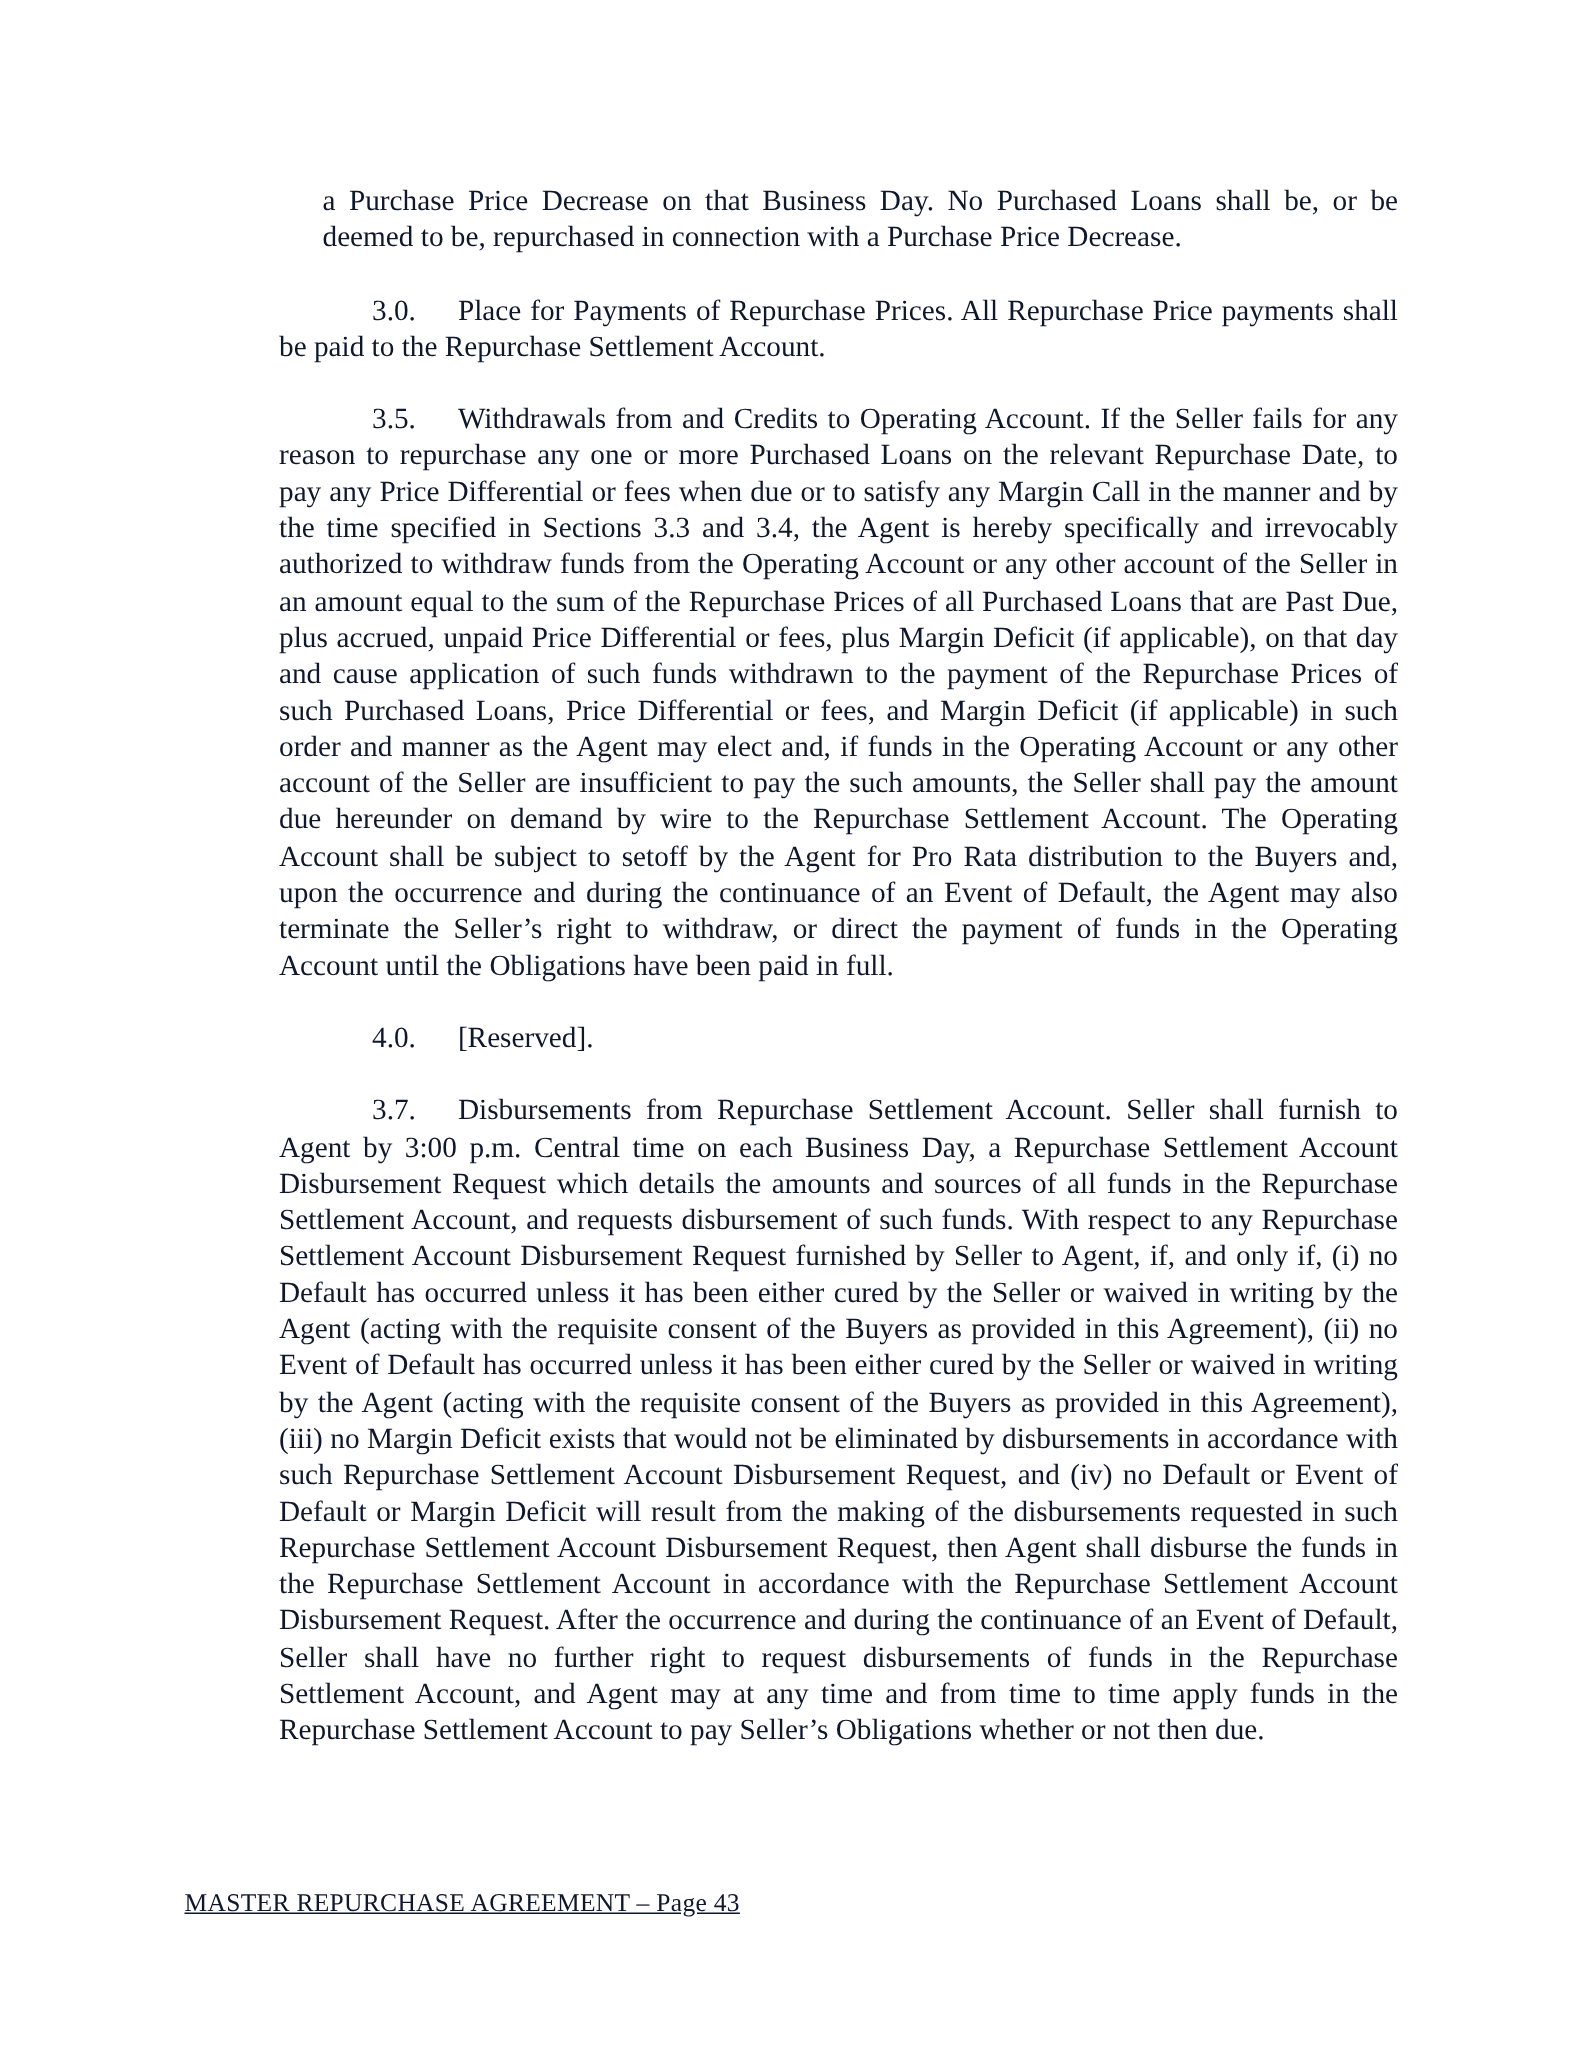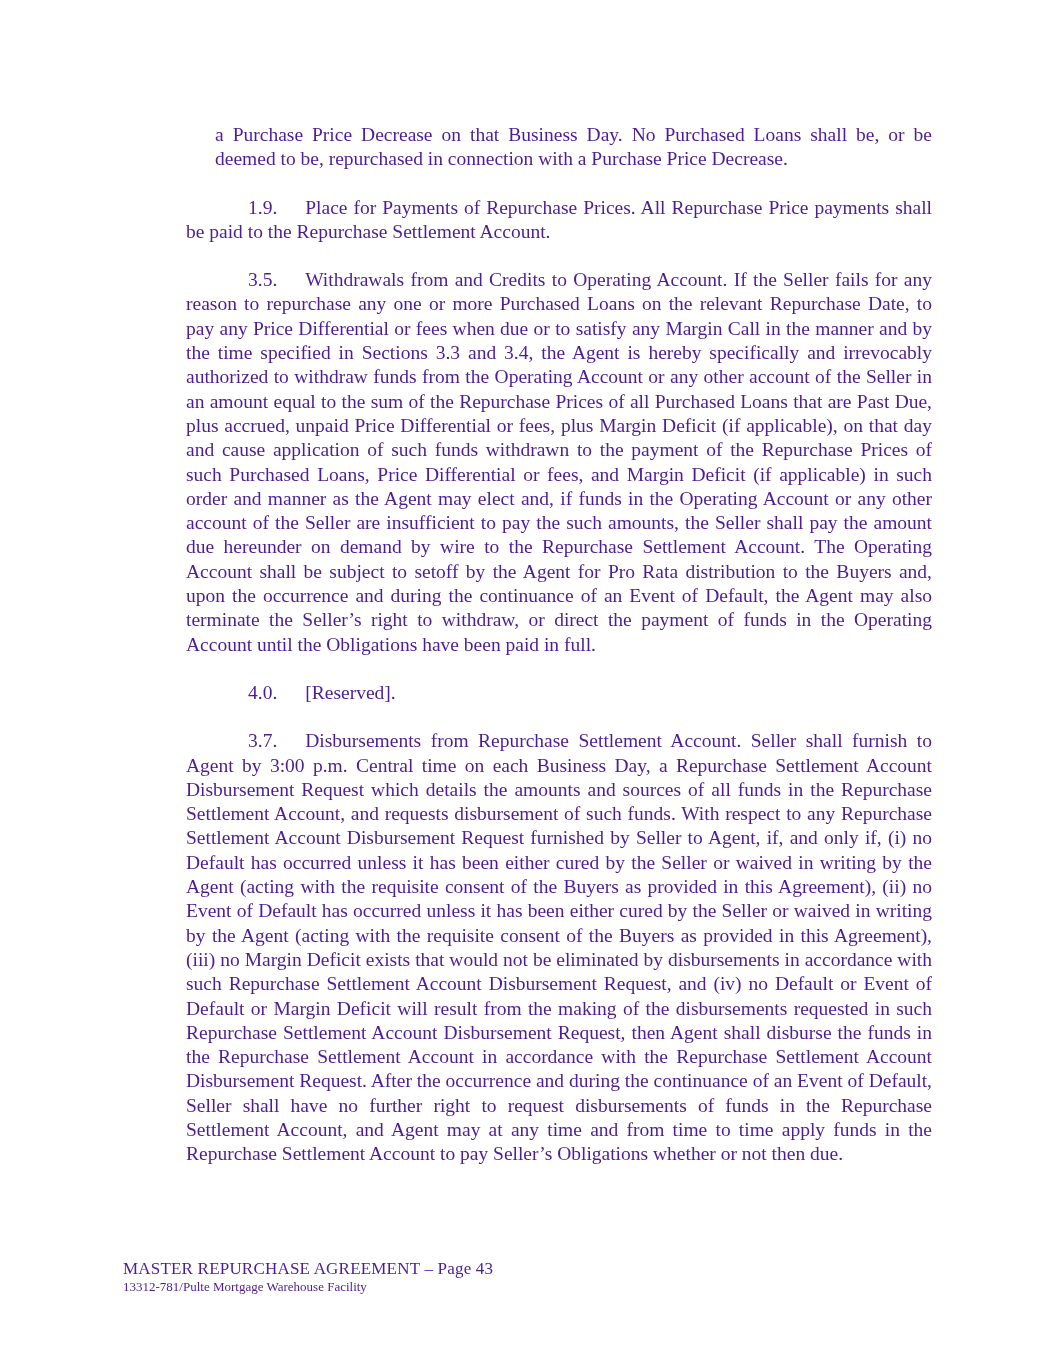--- a/index.html
+++ b/index.html
@@ -6,21 +6,21 @@
   html, body { background: #e9e9e9; }
   .page {
     position: relative;
     width: 1055px;
     height: 1365px;
     margin: 0 auto;
     background: #ffffff;
     font-family: "Liberation Serif", serif;
     font-size: 19.5px;
     line-height: 24.3px;
-    color: #4c1d95;
+    color: #0f172a;
     padding-left: 19px;
   }
   .content {
     position: absolute;
     left: 186px;
     top: 123px;
     width: 746px;
     text-align: justify;
   }
   p.para { margin: 0 0 24px 0; }
@@ -30,44 +30,44 @@
     display: inline-block;
     width: 28px;
   }
   .u { }
   .footer {
     position: absolute;
     left: 123px;
     top: 1258px;
     text-align: left;
     line-height: 1.25;
+    text-decoration: underline;
   }
   .footer-line1 {
     font-size: 17px;
     letter-spacing: 0.2px;
   }
   .footer-line2 {
     font-size: 13px;
   }
 </style>
 </head>
 <body>
 
 <div class="page">
   <div class="content">
 
     <p class="para cont-indent"><span>a Purchase Price Decrease on that Business Day.  No Purchased Loans shall be, or be deemed to be, repurchased in connection with a Purchase Price Decrease.</span></p>
 
-    <p class="para section"><span>1.9.</span><span class="tab"></span><span class="u">Place for Payments of Repurchase Prices</span><span>.  All Repurchase Price payments shall be paid to the Repurchase Settlement Account.</span></p>
+    <p class="para section"><span>3.0.</span><span class="tab"></span><span class="u">Place for Payments of Repurchase Prices</span><span>.  All Repurchase Price payments shall be paid to the Repurchase Settlement Account.</span></p>
 
     <p class="para section"><span>3.5.</span><span class="tab"></span><span class="u">Withdrawals from and Credits to Operating Account</span><span>.  If the Seller fails for any reason to repurchase any one or more Purchased Loans on the relevant Repurchase Date, to pay any Price Differential or fees when due or to satisfy any Margin Call in the manner and by the time specified in </span><span class="u">Sections 3.3</span><span> and </span><span class="u">3.4</span><span>, the Agent is hereby specifically and irrevocably authorized to withdraw funds from the Operating Account or any other account of the Seller in an amount equal to the sum of the Repurchase Prices of all Purchased Loans that are Past Due, plus accrued, unpaid Price Differential or fees, plus Margin Deficit (if applicable), on that day and cause application of such funds withdrawn to the payment of the Repurchase Prices of such Purchased Loans, Price Differential or fees, and Margin Deficit (if applicable) in such order and manner as the Agent may elect and, if funds in the Operating Account or any other account of the Seller are insufficient to pay the such amounts, the Seller shall pay the amount due hereunder on demand by wire to the Repurchase Settlement Account.  The Operating Account shall be subject to setoff by the Agent for Pro Rata distribution to the Buyers and, upon the occurrence and during the continuance of an Event of Default, the Agent may also terminate the Seller’s right to withdraw, or direct the payment of funds in the Operating Account until the Obligations have been paid in full.</span></p>
 
     <p class="para section"><span>4.0.</span><span class="tab"></span><span class="u">[Reserved]</span><span>.</span></p>
 
     <p class="para section"><span>3.7.</span><span class="tab"></span><span class="u">Disbursements from Repurchase Settlement Account</span><span>.  Seller shall furnish to Agent by 3:00 p.m. Central time on each Business Day, a Repurchase Settlement Account Disbursement Request which details the amounts and sources of all funds in the Repurchase Settlement Account, and requests disbursement of such funds.  With respect to any Repurchase Settlement Account Disbursement Request furnished by Seller to Agent, if, and only if, (i) no Default has occurred unless it has been either cured by the Seller or waived in writing by the Agent (acting with the requisite consent of the Buyers as provided in this Agreement), (ii) no Event of Default has occurred unless it has been either cured by the Seller or waived in writing by the Agent (acting with the requisite consent of the Buyers as provided in this Agreement), (iii) no Margin Deficit exists that would not be eliminated by disbursements in accordance with such Repurchase Settlement Account Disbursement Request, and (iv) no Default or Event of Default or Margin Deficit will result from the making of the disbursements requested in such Repurchase Settlement Account Disbursement Request, then Agent shall disburse the funds in the Repurchase Settlement Account in accordance with the Repurchase Settlement Account Disbursement Request.   After the occurrence and during the continuance of an Event of Default, Seller shall have no further right to request disbursements of funds in the Repurchase Settlement Account, and Agent may at any time and from time to time apply funds in the Repurchase Settlement Account to pay Seller’s Obligations whether or not then due.</span></p>
 
   </div>
 
   <div class="footer">
     <div class="footer-line1">MASTER REPURCHASE AGREEMENT – Page 43</div>
-    <div class="footer-line2">13312-781/Pulte Mortgage Warehouse Facility</div>
   </div>
 </div>
 
 </body></html>

